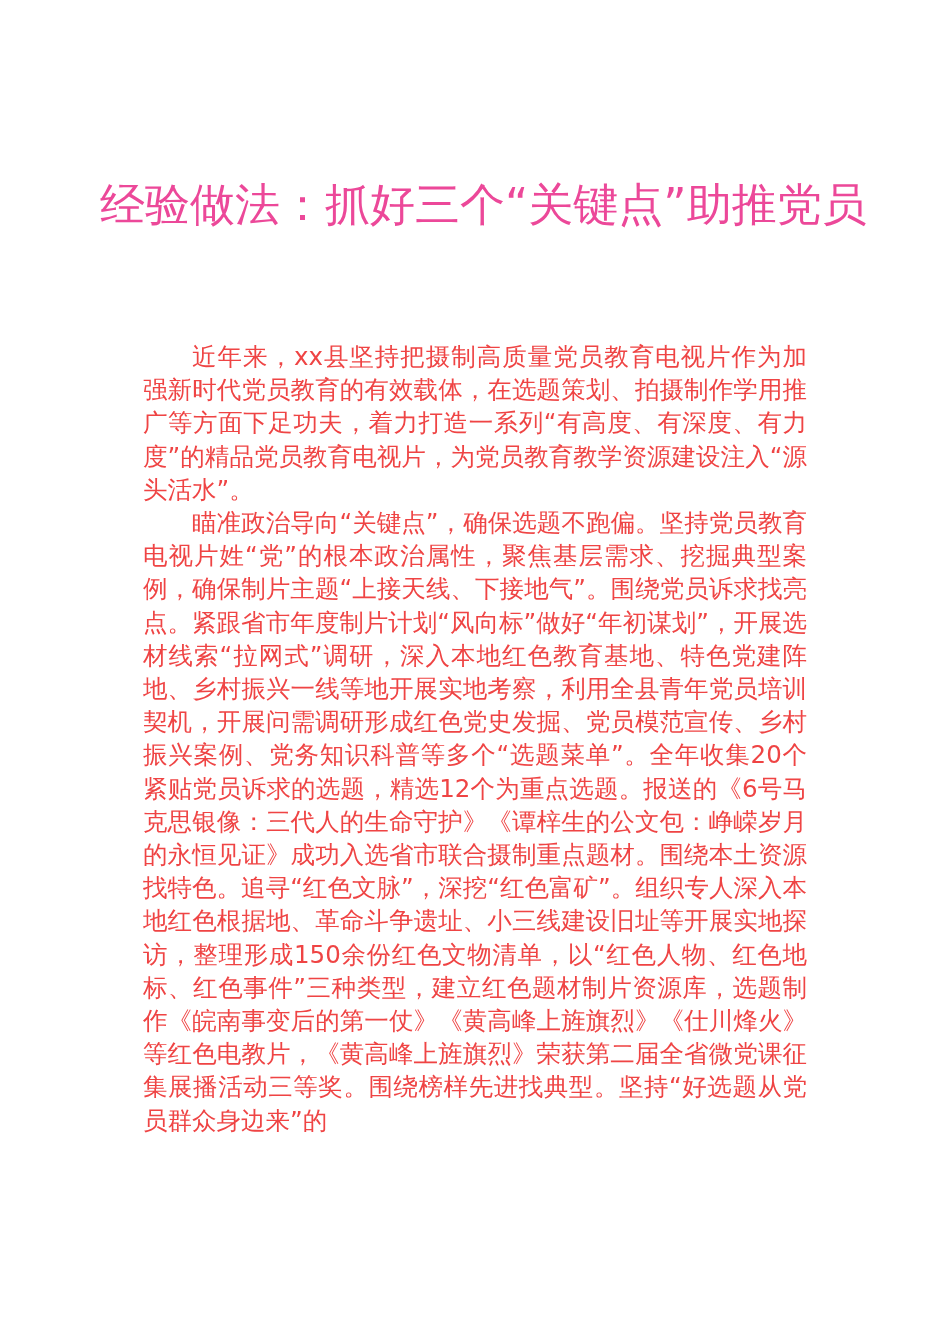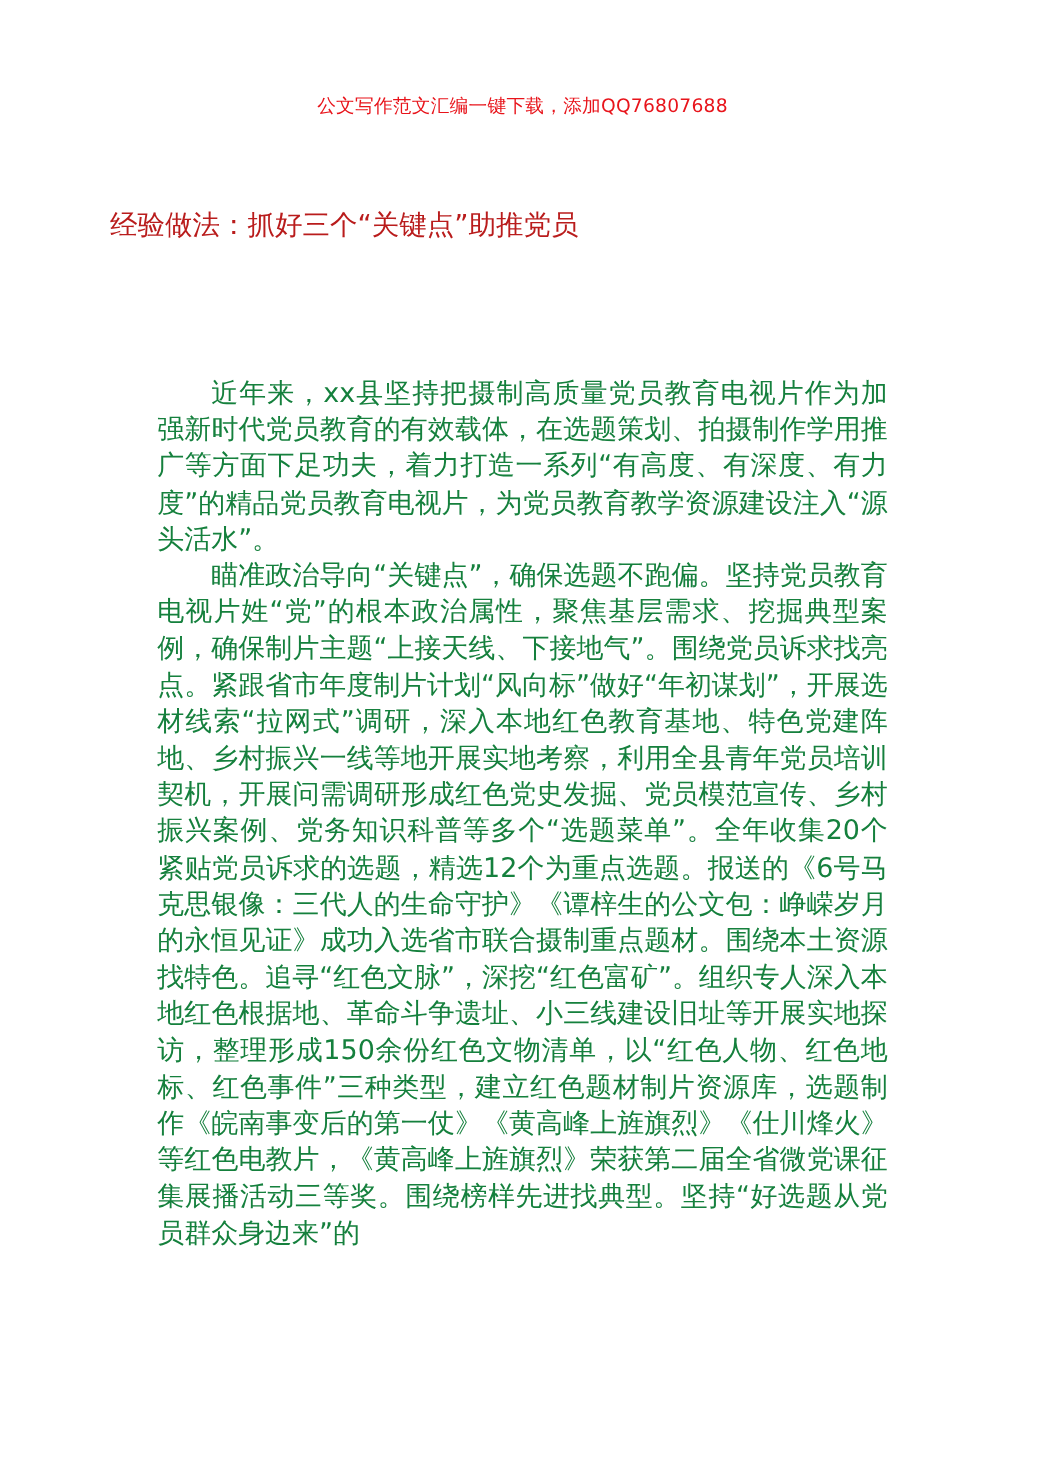--- a/index.html
+++ b/index.html
@@ -33,52 +33,51 @@
       line-height: 26px;
       color: #e8141b;
       letter-spacing: 0.2px;
     }
     .title {
       position: absolute;
       left: 100px;
       width: 750px;
       top: 172px;
       text-align: left;
-      font-size: 25px;
+      font-size: 45px;
       line-height: 66px;
-      color: #b91c1c;
+      color: #ec4899;
       font-weight: normal;
       margin: 0;
     }
     .title-line {
       display: block;
       white-space: nowrap;
     }
     .body-text {
       position: absolute;
       left: 143px;
       width: 664px;
       top: 340px;
     }
     .para {
       margin: 0;
       font-size: 24.5px;
       line-height: 33.2px;
       text-align: justify;
       text-indent: 49px;
       word-break: break-all;
-      color: #15803d;
+      color: #ef4444;
     }
   </style>
 </head>
 <body>
 
 <div class="page">
 
-  <div class="header-banner">公文写作范文汇编一键下载，添加QQ76807688</div>
 
   <h1 class="title">
     <span class="title-line">经验做法：抓好三个“关键点”助推党员</span>
   </h1>
 
   <div class="body-text">
     <p class="para">近年来，xx县坚持把摄制高质量党员教育电视片作为加强新时代党员教育的有效载体，在选题策划、拍摄制作学用推广等方面下足功夫，着力打造一系列“有高度、有深度、有力度”的精品党员教育电视片，为党员教育教学资源建设注入“源头活水”。</p>
     <p class="para">瞄准政治导向“关键点”，确保选题不跑偏。坚持党员教育电视片姓“党”的根本政治属性，聚焦基层需求、挖掘典型案例，确保制片主题“上接天线、下接地气”。围绕党员诉求找亮点。紧跟省市年度制片计划“风向标”做好“年初谋划”，开展选材线索“拉网式”调研，深入本地红色教育基地、特色党建阵地、乡村振兴一线等地开展实地考察，利用全县青年党员培训契机，开展问需调研形成红色党史发掘、党员模范宣传、乡村振兴案例、党务知识科普等多个“选题菜单”。全年收集20个紧贴党员诉求的选题，精选12个为重点选题。报送的《6号马克思银像：三代人的生命守护》《谭梓生的公文包：峥嵘岁月的永恒见证》成功入选省市联合摄制重点题材。围绕本土资源找特色。追寻“红色文脉”，深挖“红色富矿”。组织专人深入本地红色根据地、革命斗争遗址、小三线建设旧址等开展实地探访，整理形成150余份红色文物清单，以“红色人物、红色地标、红色事件”三种类型，建立红色题材制片资源库，选题制作《皖南事变后的第一仗》《黄高峰上旌旗烈》《仕川烽火》等红色电教片，《黄高峰上旌旗烈》荣获第二届全省微党课征集展播活动三等奖。围绕榜样先进找典型。坚持“好选题从党员群众身边来”的</p>
   </div>
 

